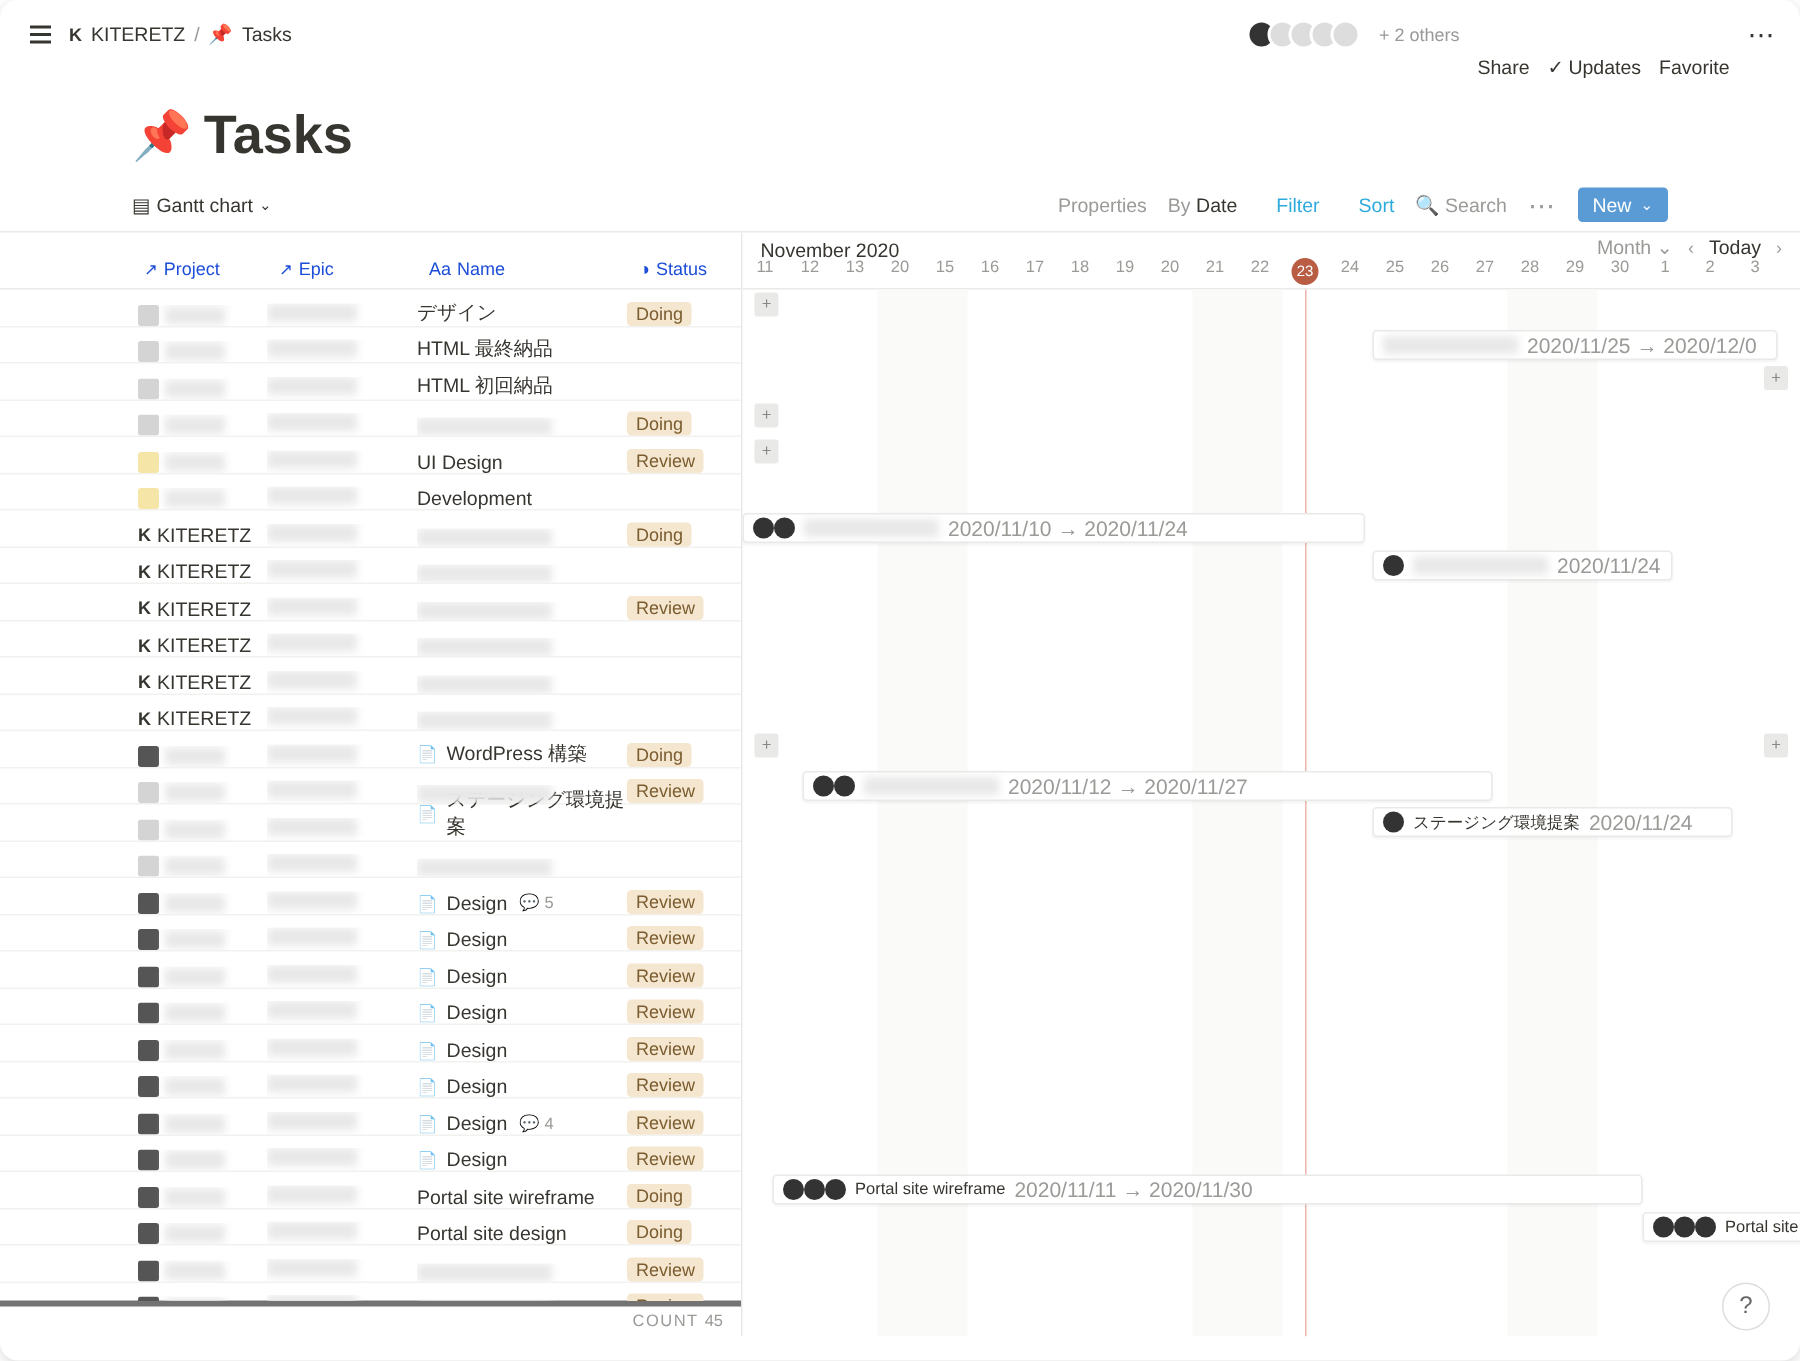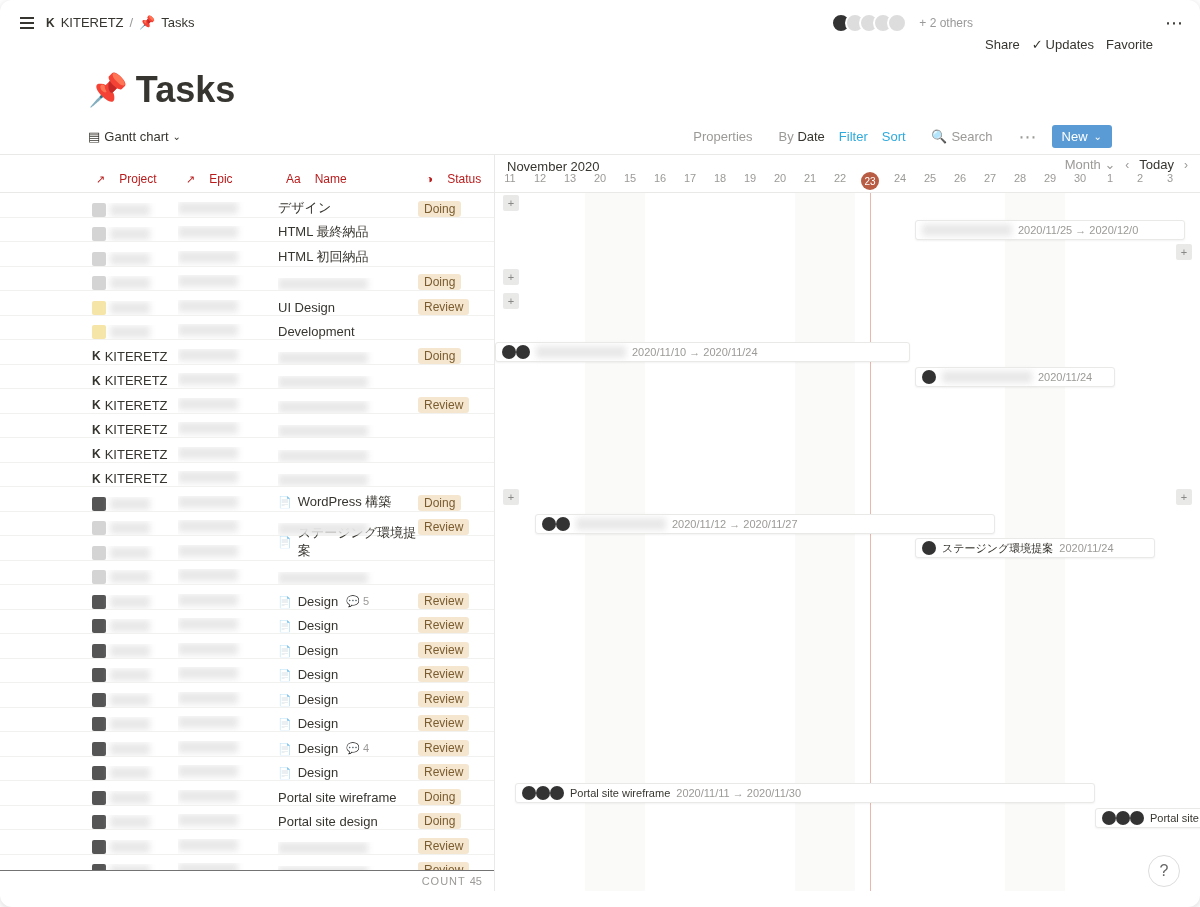--- a/index.html
+++ b/index.html
@@ -17,28 +17,28 @@
 .others { color:#999; font-size:12px;}
 .topbar-right .item { cursor:pointer;margin-top:44px; }
 .check::before{ content:"✓"; margin-right:3px;}
 .more-dots{ font-size:18px; letter-spacing:1px; cursor:pointer;}
 .page-header { padding: 24px 88px 8px; }
 .page-title { display:flex; align-items:center; gap:8px; font-size: 36px; font-weight:700;}
 .pin-emoji { font-size:32px; }
 .view-bar { display:flex; align-items:center; padding: 6px 88px; border-bottom:1px solid #e9e9e7;}
 .view-name { display:flex; align-items:center; gap:4px; font-size:13px; font-weight:500; cursor:pointer;}
 .view-bar-right { margin-left:auto; display:flex; align-items:center; gap:14px; font-size:13px;}
-.view-bar-right .muted{ color:#9b9a97; cursor:pointer;margin-left:12px;}
-.view-bar-right .link{ color:#2eaadc; cursor:pointer;}
+.view-bar-right .muted{ color:#9b9a97; cursor:pointer;}
+.view-bar-right .link{ color:#2eaadc; cursor:pointer;margin-left:12px;}
 .new-btn { background:#5b9bd5; color:#fff; padding:4px 10px; border-radius:3px; cursor:pointer; display:flex; align-items:center; gap:6px;}
 .new-btn .chev{ font-size:10px;}
 .gantt-container { display:flex; height: calc(907px - 45px - 90px - 36px); }
 .left-panel { width: 494px; flex-shrink:0; overflow:hidden; display:flex; flex-direction:column;}
 .left-header { display:flex; border-bottom:1px solid #e9e9e7; height:38px; align-items:flex-end; padding-bottom:6px;}
-.col { font-size:12px; color:#b91c1c; display:flex; align-items:center; gap:14px; padding-left:8px;margin-top:24px;}
+.col { font-size:12px; color:#1d4ed8; display:flex; align-items:center; gap:4px; padding-left:8px;margin-top:24px;}
 .col-project { width:90px; margin-left:88px;}
 .col-epic { width:100px;}
 .col-name { width:140px;}
 .col-status { width:70px;}
 .arrow-icon::before{ content:"↗"; font-size:11px;}
 .left-rows { flex:1; overflow-y:auto;}
 .row { display:flex; height:24.5px; align-items:flex-end; border-bottom:1px solid #f1f1ef; font-size:13px;}
 .row .c1{ width:90px; margin-left:88px; padding-left:4px; display:flex; align-items:center; gap:4px; overflow:hidden;}
 .row .c2{ width:100px; overflow:hidden;}
 .row .c3{ width:140px; overflow:hidden; display:flex; align-items:center; gap:4px;}
@@ -47,36 +47,36 @@
 .blur-sm { width:40px;}
 .blur-lg { width:90px;}
 .sq { width:14px; height:14px; background:#d4d4d4; display:inline-block; border-radius:2px; flex-shrink:0;}
 .sq.yellow{ background:#f5e6a8;}
 .sq.dark{ background:#555;}
 .k-logo { font-weight:900; font-size:12px;}
 .status-tag { display:inline-block; padding:1px 6px; border-radius:3px; font-size:12px;}
 .status-doing { background:#f5e6d0; color:#7a5c2e;}
 .status-review { background:#f5e6d0; color:#7a5c2e;}
 .doc-icon::before{ content:"📄"; font-size:11px; margin-right:2px;}
-.count-row{ display:flex; justify-content:flex-end; padding:4px 12px; font-size:11px; color:#9b9a97; border-top:1px solid #737373;align-items:flex-end;}
+.count-row{ display:flex; justify-content:flex-end; padding:4px 12px; font-size:11px; color:#9b9a97; border-top:4px solid #737373;align-items:flex-end;}
 .count-row .lbl{ letter-spacing:1px; margin-right:4px;}
 .right-panel { flex:1; border-left:1px solid #e9e9e7; position:relative; overflow:hidden;}
 .timeline-header { height:38px; border-bottom:1px solid #e9e9e7; position:relative;}
 .month-label { position:absolute; top:4px; left:12px; font-size:13px; font-weight:500;}
 .timeline-controls { position:absolute; top:2px; right:12px; display:flex; align-items:center; gap:10px; font-size:13px;}
 .timeline-controls .muted{ color:#9b9a97; cursor:pointer;}
 .chev-btn{ color:#9b9a97; cursor:pointer; font-size:12px;}
 .date-row{ position:absolute; bottom:2px; left:0; right:14px; display:flex;}
 .date-cell{ width:30px; text-align:center; font-size:11px; color:#9b9a97;}
 .date-cell .today-circle{ background:#b85c44; color:#fff; width:18px; height:18px; border-radius:50%; display:inline-flex; align-items:center; justify-content:center; font-size:10px;}
 .timeline-body{ position:relative; height:calc(100% - 38px);}
 .today-line{ position:absolute; top:0; bottom:0; width:1px; background:#e9b8ab; left:375px;}
 .weekend{ position:absolute; top:0; bottom:0; background:#fafaf9; width:60px;}
 .gantt-bar{ position:absolute; height:20px; background:#fff; border:1px solid #e9e9e7; border-radius:3px; display:flex; align-items:center; padding:0 6px; font-size:11px; gap:6px; box-shadow:0 1px 2px rgba(0,0,0,0.05);}
-.gantt-bar .dates{ color:#9b9a97; font-size:11px;}
+.gantt-bar .dates{ color:#9b9a97; font-size:14px;}
 .gantt-bar .av-sm{ width:14px; height:14px; border-radius:50%; background:#333; flex-shrink:0;}
 .plus-btn{ position:absolute; width:16px; height:16px; background:#e9e9e7; border-radius:2px; display:flex; align-items:center; justify-content:center; font-size:11px; color:#888; cursor:pointer;}
 .help-btn{ position:absolute; bottom:20px; right:20px; width:32px; height:32px; border:1px solid #ddd; border-radius:50%; display:flex; align-items:center; justify-content:center; font-size:16px; color:#666; cursor:pointer; background:#fff;}
 </style>
 </head>
 <body>
 
 <div class="topbar">
   <div class="topbar-left">
     <div class="hamburger">

